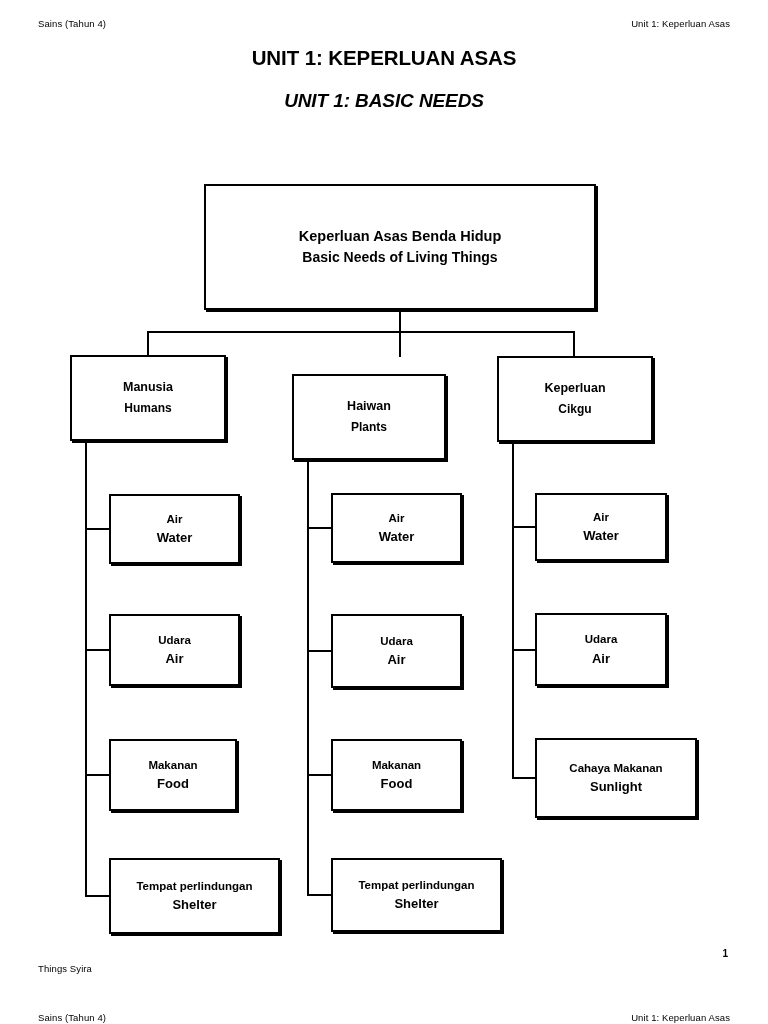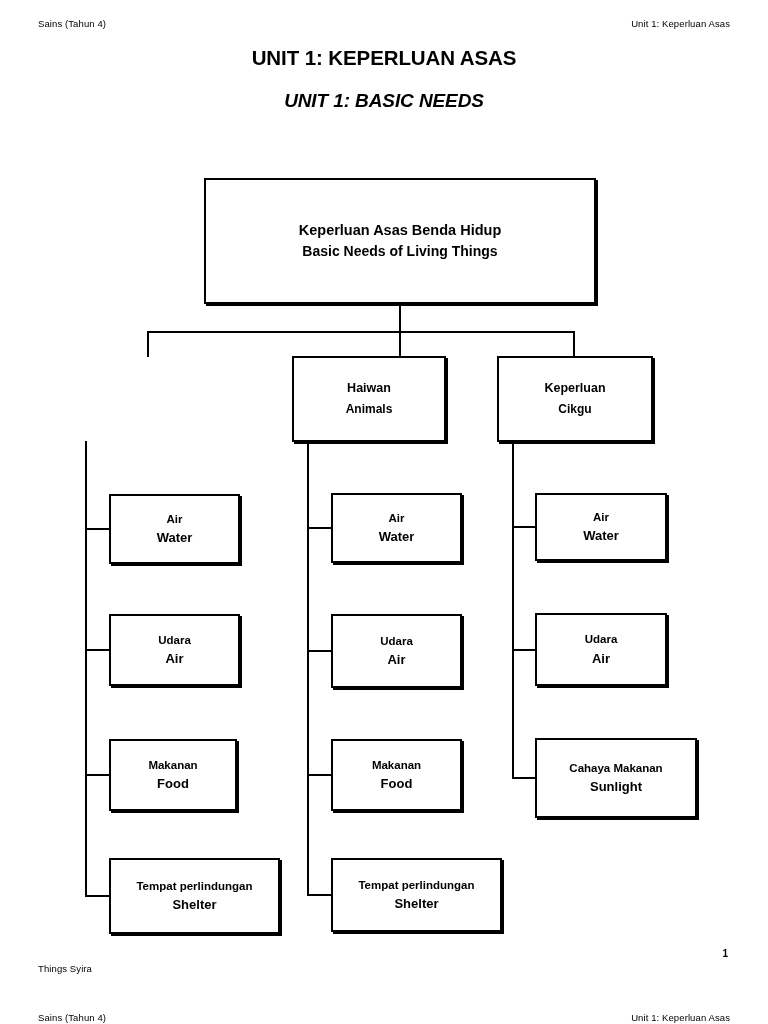--- a/index.html
+++ b/index.html
@@ -91,36 +91,36 @@
   }
   .node .en {
     font-weight: bold;
     line-height: 1.25;
     white-space: nowrap;
   }
 
   
   #node-root {
     left: 204px;
-    top: 178px;
+    top: 184px;
     width: 392px;
     height: 126px;
     border-width: 2px;
     box-shadow: 2px 2px 0 0 #000000;
   }
   #node-root .ms { font-size: 14.5px; }
   #node-root .en { font-size: 14px; margin-top: 4px; }
 
   
   .cat { height: 86px; }
   .cat .ms { font-size: 12.5px; }
   .cat .en { font-size: 12px; margin-top: 5px; }
 
   #node-cat-0 { left: 70px;  top: 355px; width: 156px; }
-  #node-cat-1 { left: 292px; top: 356px; width: 154px; text-align: right; }
+  #node-cat-1 { left: 292px; top: 374px; width: 154px; text-align: right; }
   #node-cat-2 { left: 497px; top: 356px; width: 156px; }
 
   
   .leaf .ms { font-size: 11.5px; }
   .leaf .en { font-size: 13px; margin-top: 4px; }
 
   
   #node-l0-0 { left: 109px; top: 494px; width: 131px; height: 70px; }
   #node-l0-1 { left: 109px; top: 614px; width: 131px; height: 72px; }
   #node-l0-2 { left: 109px; top: 739px; width: 128px; height: 72px; }
@@ -179,23 +179,27 @@
   <div class="ln ln-v" style="left:512px; top:440px; height:338px;"></div>
   <div class="ln ln-h" style="left:512px; top:526px; width:25px;"></div>
   <div class="ln ln-h" style="left:512px; top:649px; width:25px;"></div>
   <div class="ln ln-h" style="left:512px; top:777px; width:25px;"></div>
 
   <div class="node" id="node-root">
     <div class="ms">Keperluan Asas Benda Hidup</div>
     <div class="en">Basic Needs of Living Things</div>
   </div>
 
+  <div class="node cat" id="node-cat-0">
+    <div class="ms">Manusia</div>
+    <div class="en">Humans</div>
+  </div>
   <div class="node cat" id="node-cat-1">
     <div class="ms">Haiwan</div>
-    <div class="en">Animals</div>
+    <div class="en">Plants</div>
   </div>
   <div class="node cat" id="node-cat-2">
     <div class="ms">Keperluan</div>
     <div class="en">Cikgu</div>
   </div>
 
   <div class="node leaf" id="node-l0-0">
     <div class="ms">Air</div>
     <div class="en">Water</div>
   </div>

